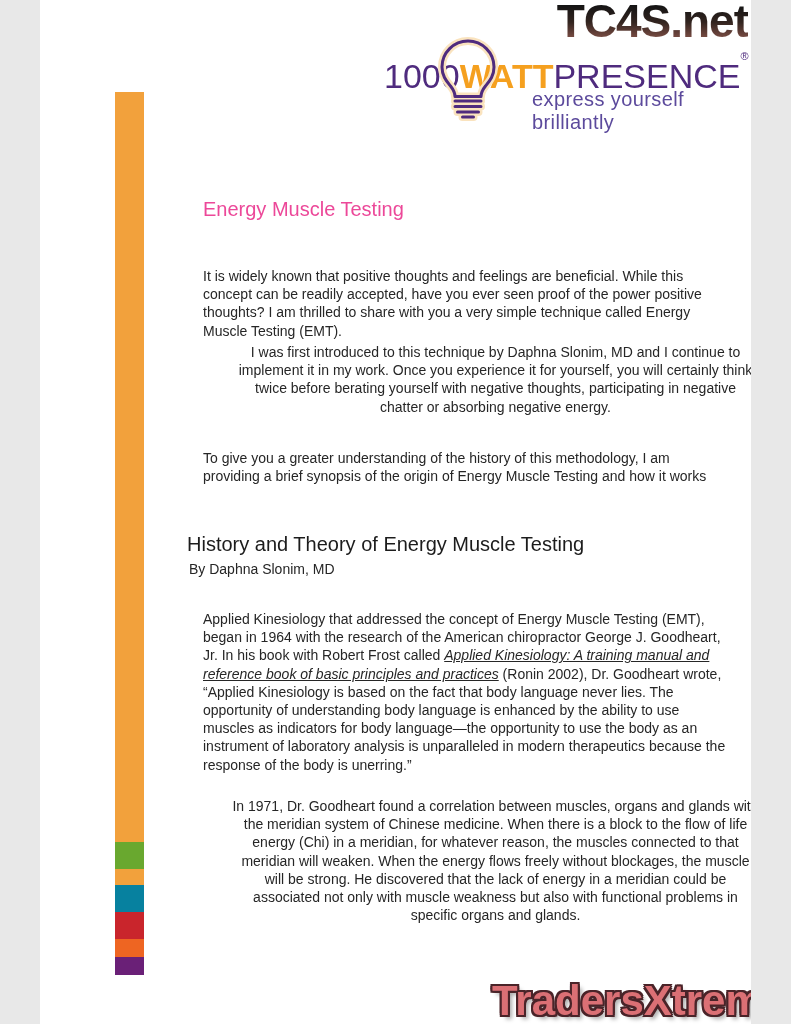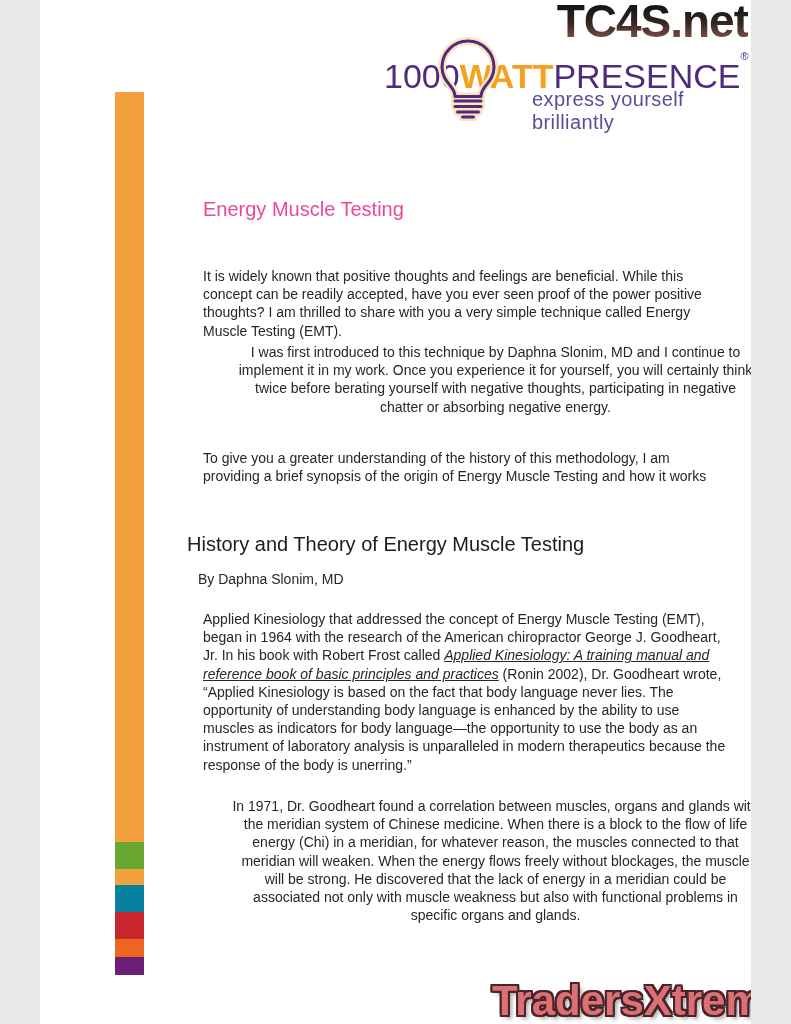--- a/index.html
+++ b/index.html
@@ -24,21 +24,21 @@
   .bar{position:absolute;left:75px;top:92px;width:29px;height:883px;display:flex;flex-direction:column;}
   .seg{width:100%;}
   .seg.grow{flex:1;}
   .seg.h27{height:27px;} .seg.h16{height:16px;} .seg.h18{height:18px;}
   
   .doc-title{position:absolute;left:163px;top:198px;margin:0;font-size:20px;font-weight:400;color:#ec4899;}
   .para{position:absolute;left:163px;width:585px;margin:0;font-size:14px;line-height:18.2px;color:#262626;white-space:pre-line;}
   .p1{top:267px;} .p2{top:343px;text-align:center;} .p3{top:449px;} .p4{top:610px;} .p5{top:797px;text-align:center;}
   .book-title{font-style:italic;text-decoration:underline;}
   .section-heading{position:absolute;left:147px;top:533px;margin:0;font-size:20px;font-weight:400;color:#1c1c1c;}
-  .byline{position:absolute;left:158px;top:561px;font-size:14px;color:#262626;margin-top:10px;}
+  .byline{position:absolute;left:149px;top:561px;font-size:14px;color:#262626;}
   .footer-text{position:absolute;left:118px;top:948px;font-size:14px;color:#262626;}
   
   .dlsub{
     position:absolute;left:252px;top:486px;
     font-family:"DejaVu Serif", serif;font-size:39px;font-weight:bold;letter-spacing:0;
     text-shadow:
       -3px 0 0 #fff, 3px 0 0 #fff, 0 -3px 0 #fff, 0 3px 0 #fff,
       -2px -2px 0 #fff, 2px -2px 0 #fff, -2px 2px 0 #fff, 2px 2px 0 #fff,
       5px 6px 4px rgba(70,70,70,.55);
   }

